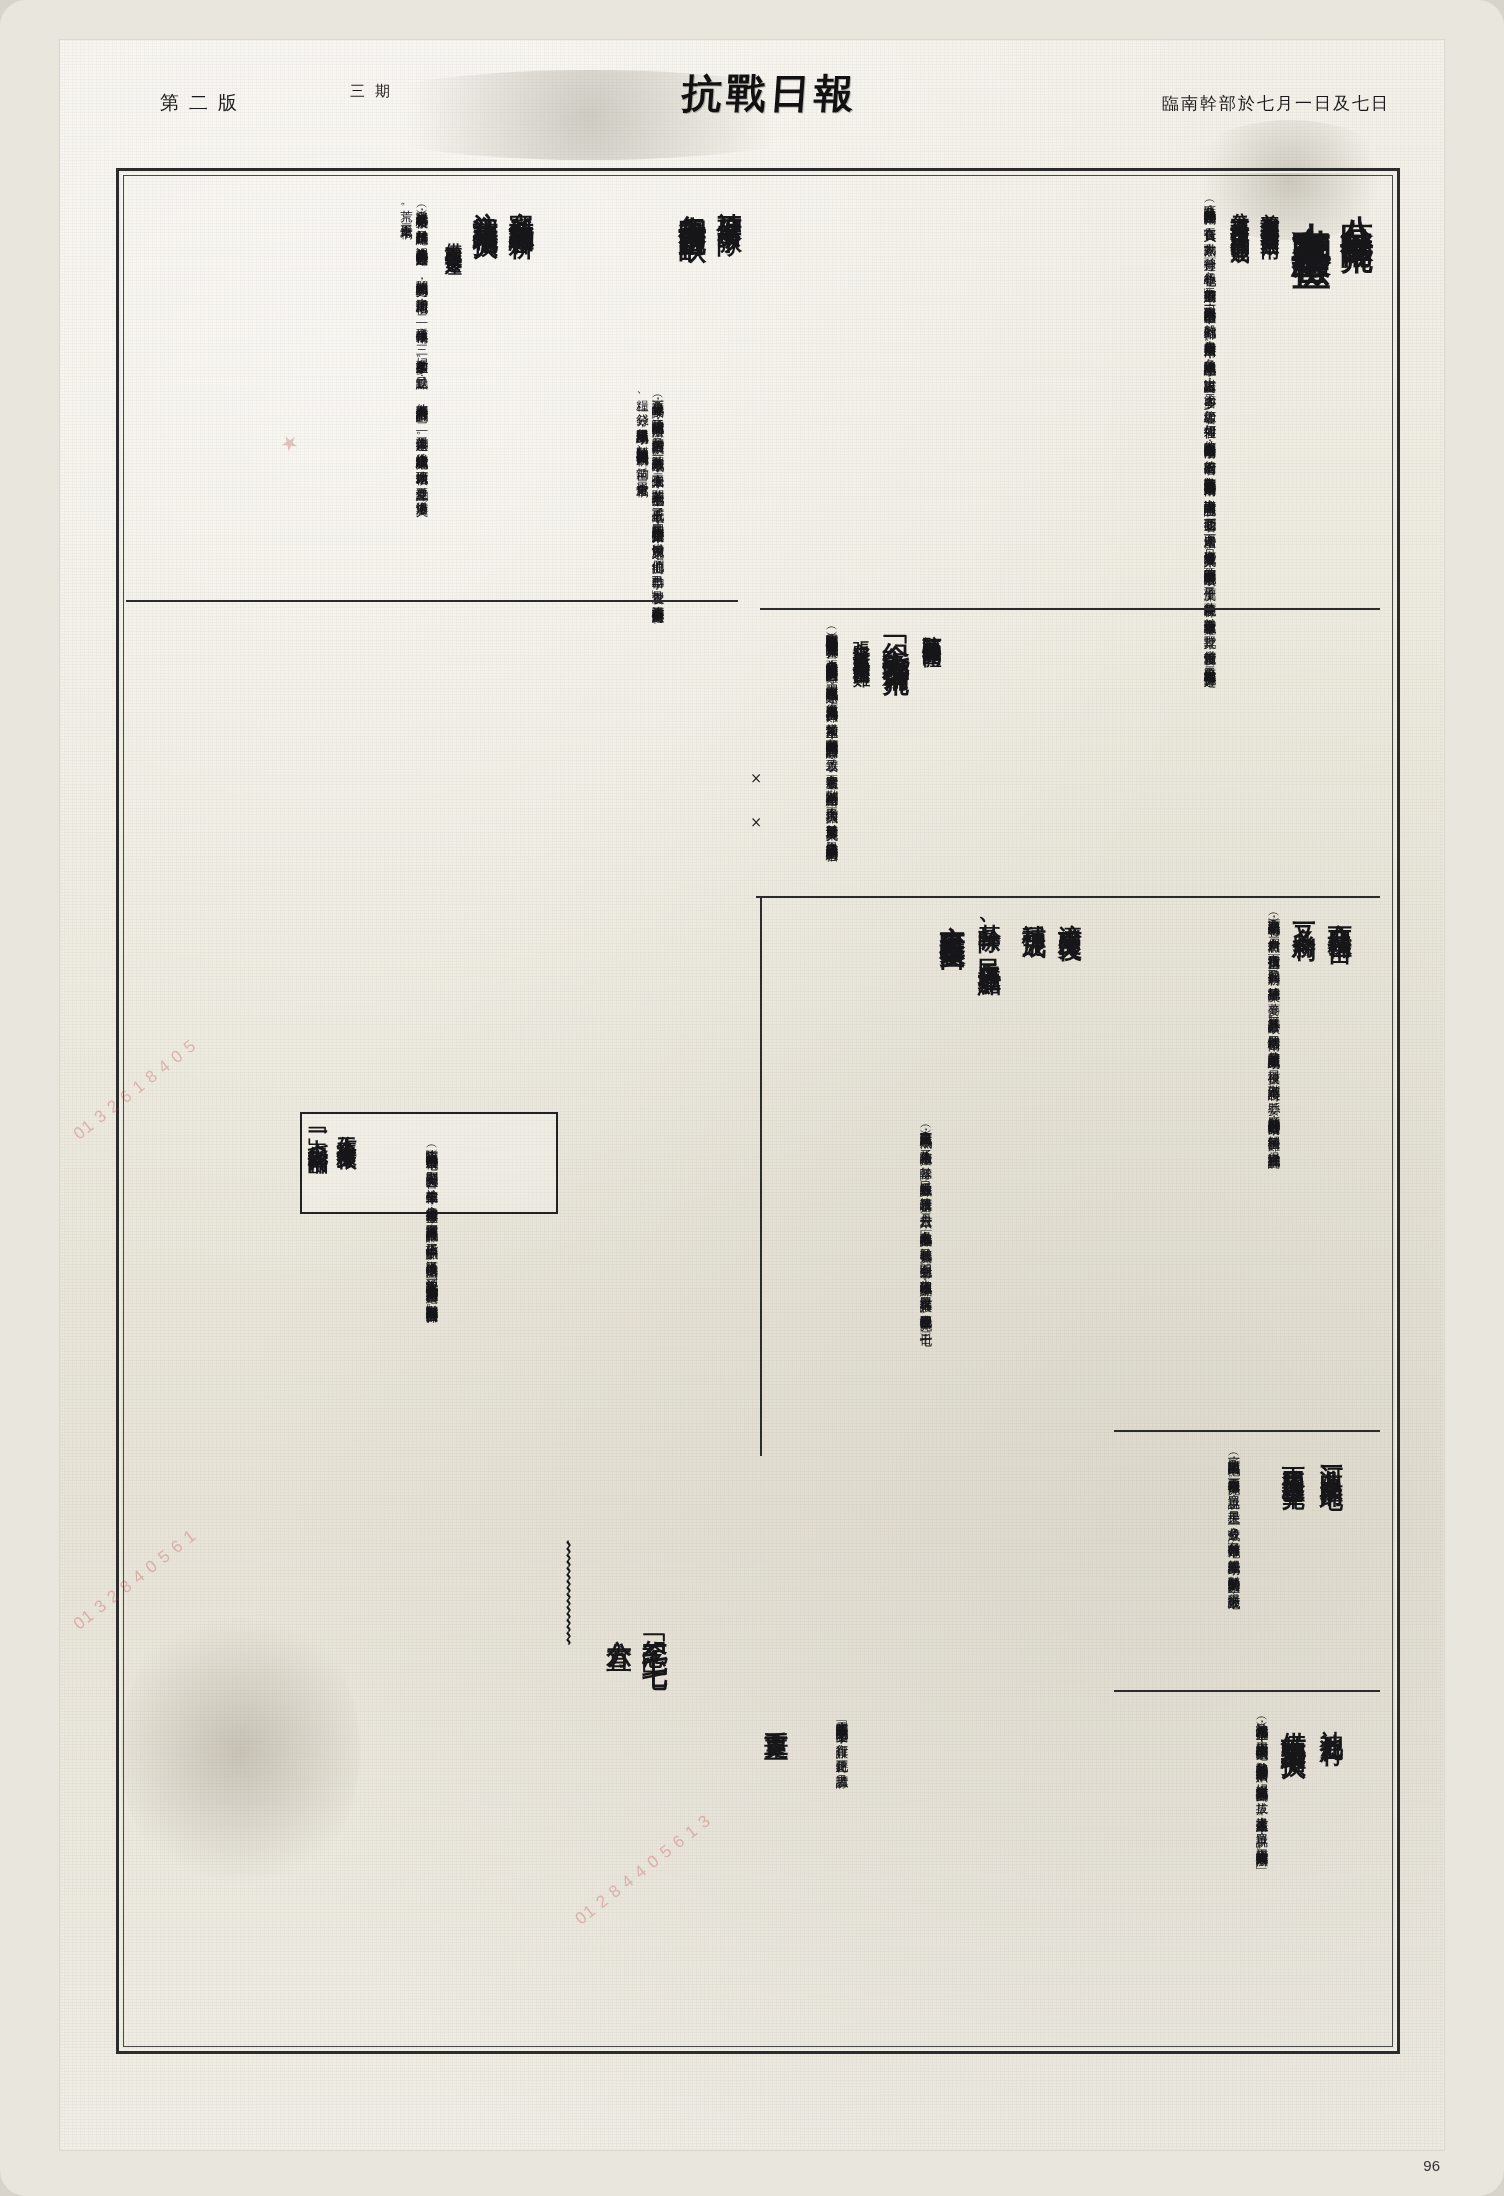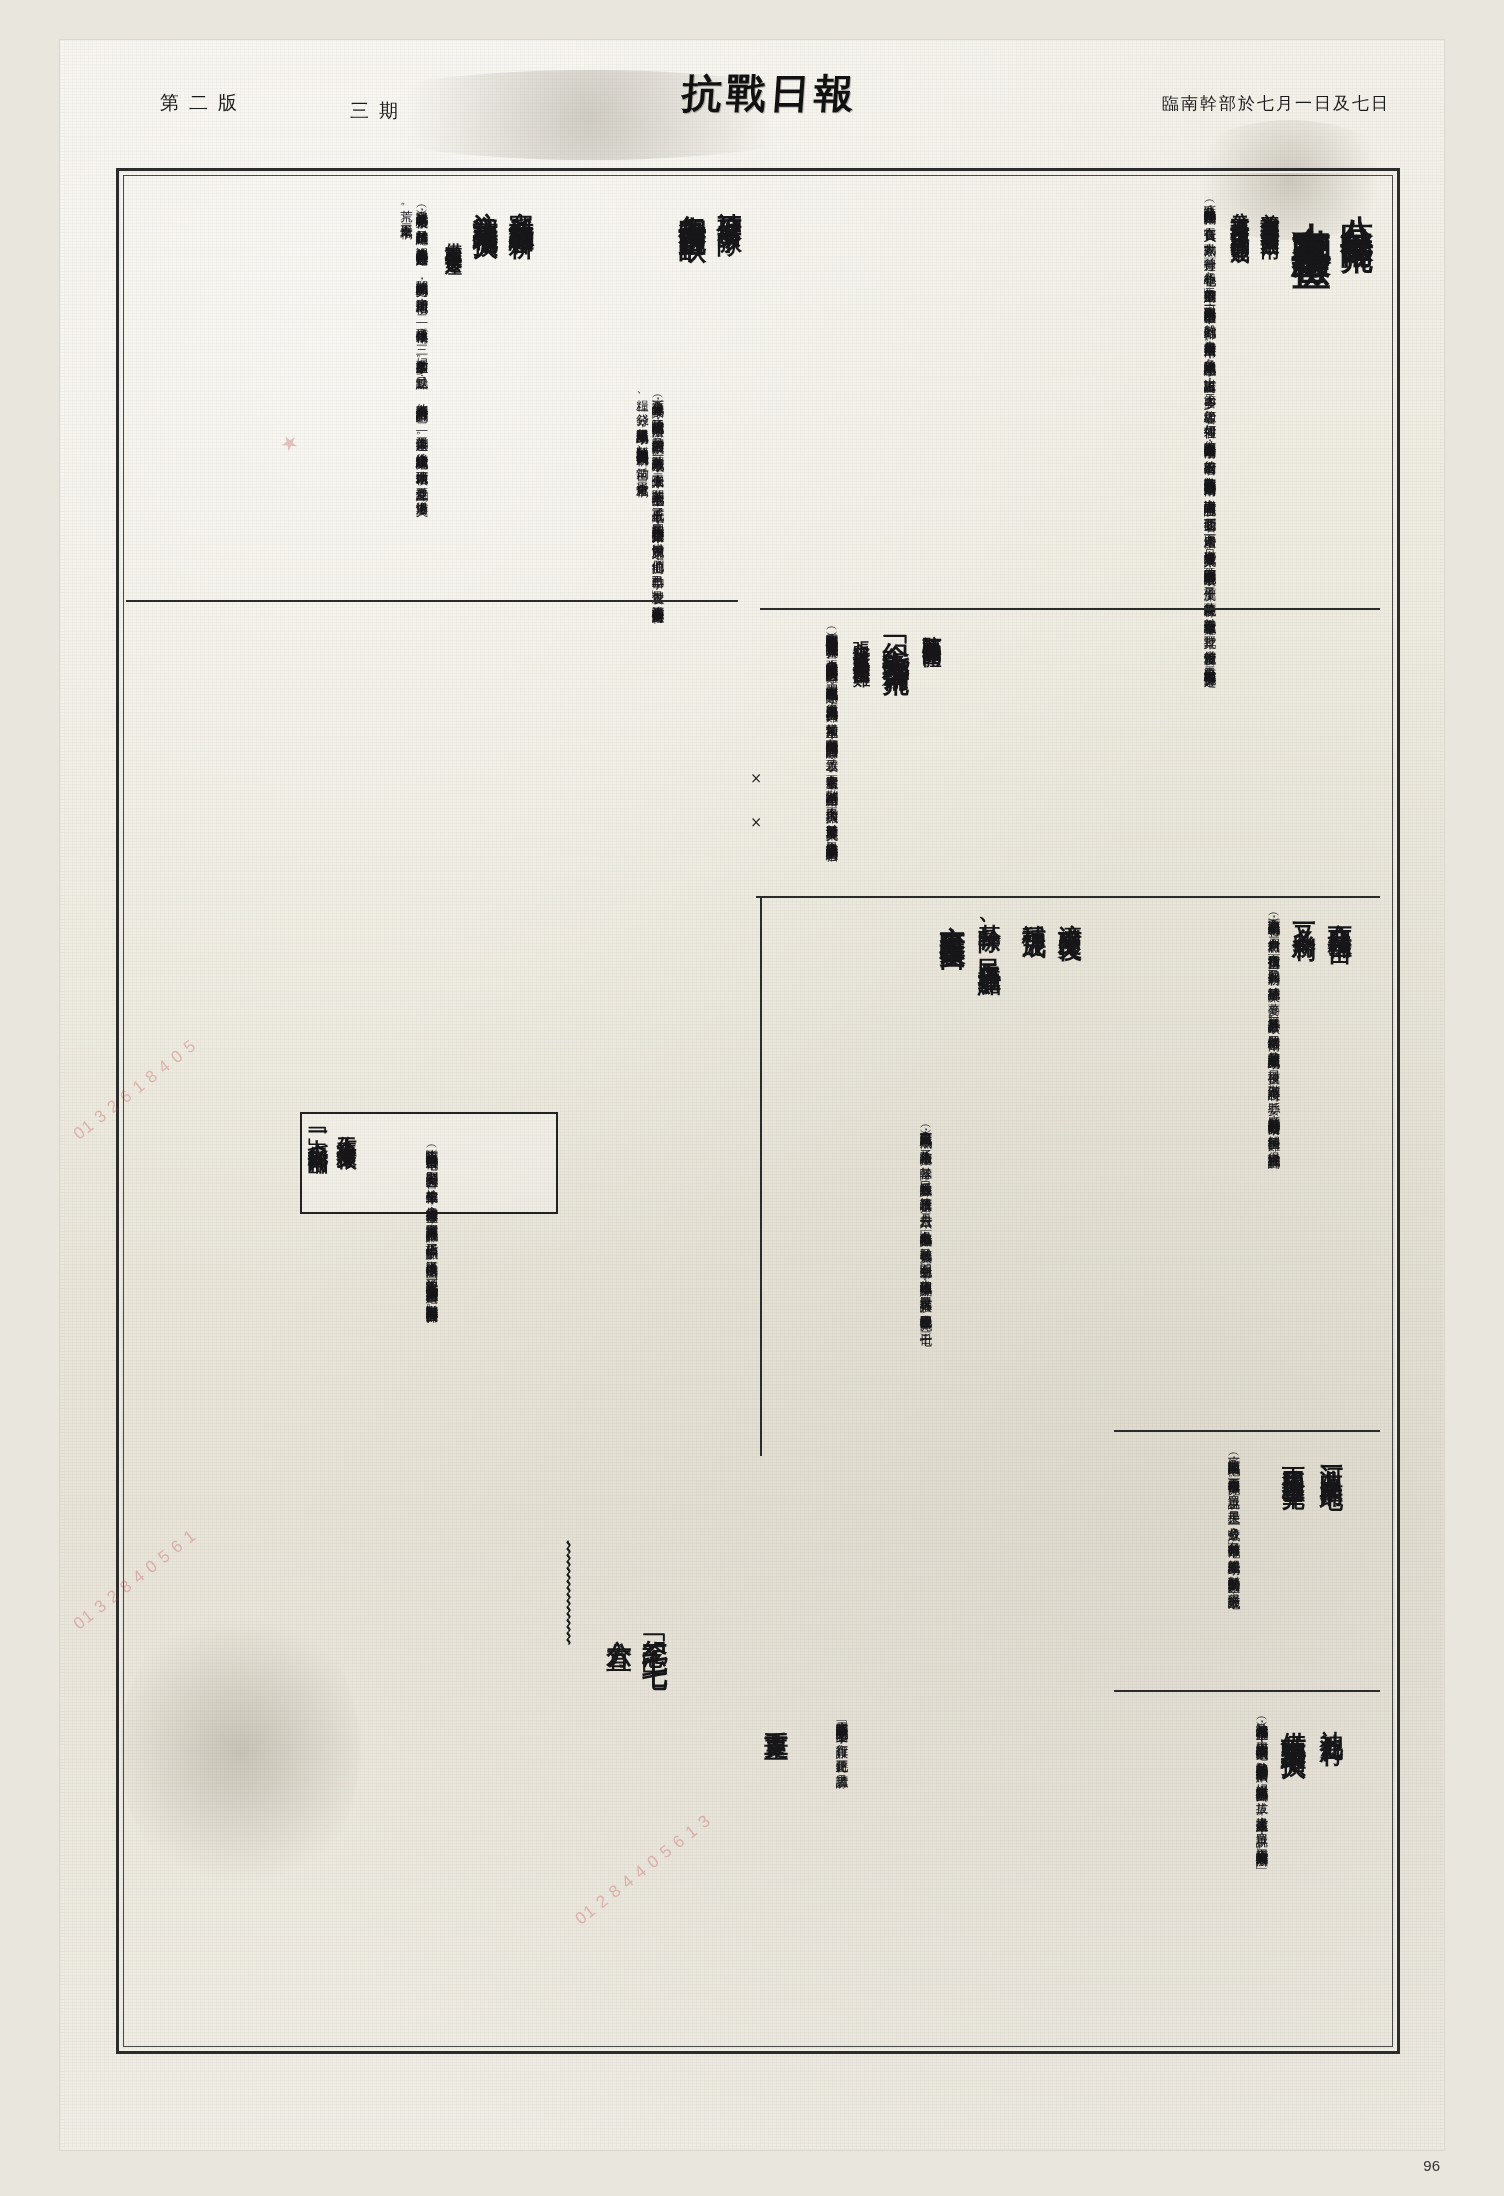--- a/index.html
+++ b/index.html
@@ -1,20 +1,21 @@
 <!DOCTYPE html>
 <html><head>
 <meta charset="utf-8">
 <style>
   html,body{margin:0;padding:0;background:#d8d4cb;}
   body{font-family:"DejaVu Sans","Liberation Sans",sans-serif;}
   #page{
     position:relative;width:1504px;height:2196px;
     background:#e9e6de;
     overflow:hidden;
+    border-radius:26px;
   }
   
   #paper{
     position:absolute;left:60px;top:40px;width:1384px;height:2110px;
     background:
       radial-gradient(circle at 20% 15%, rgba(255,255,255,.55), rgba(255,255,255,0) 45%),
       radial-gradient(circle at 80% 70%, rgba(210,205,193,.45), rgba(255,255,255,0) 50%),
       linear-gradient(180deg,#f3f1ea 0%,#eceade 35%,#e8e4d8 70%,#f0eee6 100%);
     box-shadow:0 0 0 1px rgba(0,0,0,.06);
   }
@@ -23,21 +24,21 @@
     background-image:
       repeating-linear-gradient(0deg, rgba(120,110,95,.045) 0 1px, rgba(255,255,255,0) 1px 3px),
       repeating-linear-gradient(90deg, rgba(120,110,95,.035) 0 1px, rgba(255,255,255,0) 1px 4px);
     pointer-events:none;mix-blend-mode:multiply;
   }
   
   .masthead{
     position:absolute;left:100px;top:70px;width:1310px;height:66px;
   }
   .mh-left{position:absolute;left:60px;top:20px;font-size:19px;letter-spacing:10px;color:#1a1a1a;}
-  .mh-issue{position:absolute;left:250px;top:28px;font-size:19px;letter-spacing:10px;color:#1a1a1a;}
+  .mh-issue{position:absolute;left:250px;top:12px;font-size:15px;letter-spacing:10px;color:#1a1a1a;}
   .mh-title{
     position:absolute;left:560px;top:-4px;width:220px;text-align:center;
     font-family:"DejaVu Serif","Liberation Serif",serif;
     font-size:40px;font-weight:700;color:#111;letter-spacing:4px;
     transform:skewX(-4deg);
     text-shadow:1px 1px 0 rgba(0,0,0,.25);
   }
   .mh-date{position:absolute;right:20px;top:22px;font-size:17px;letter-spacing:2px;color:#1a1a1a;}
   
   .frame{

